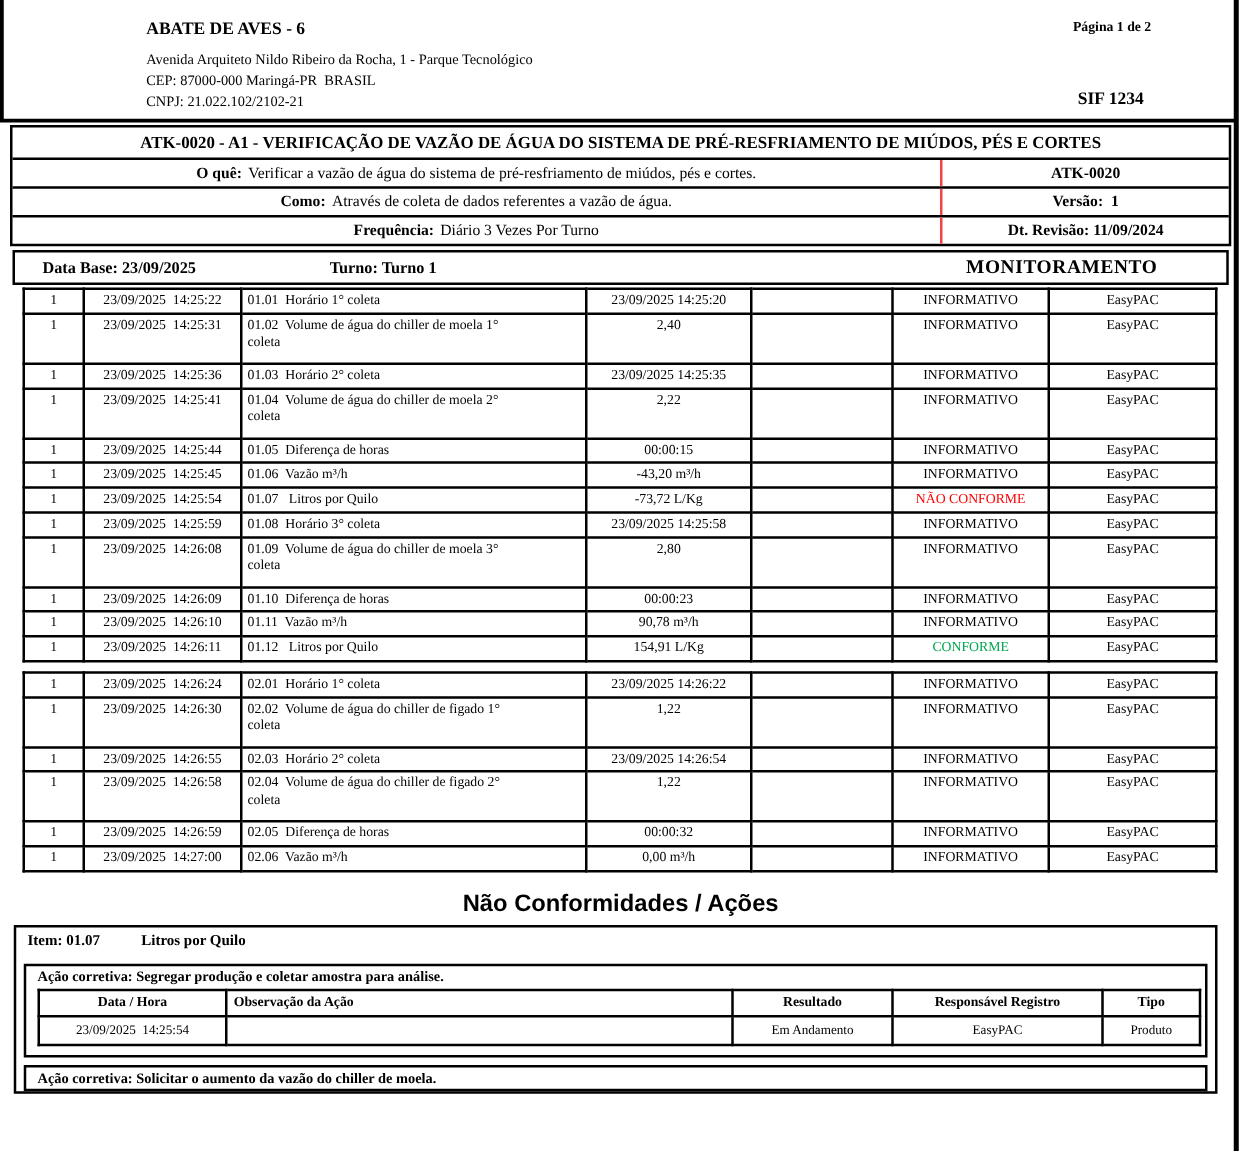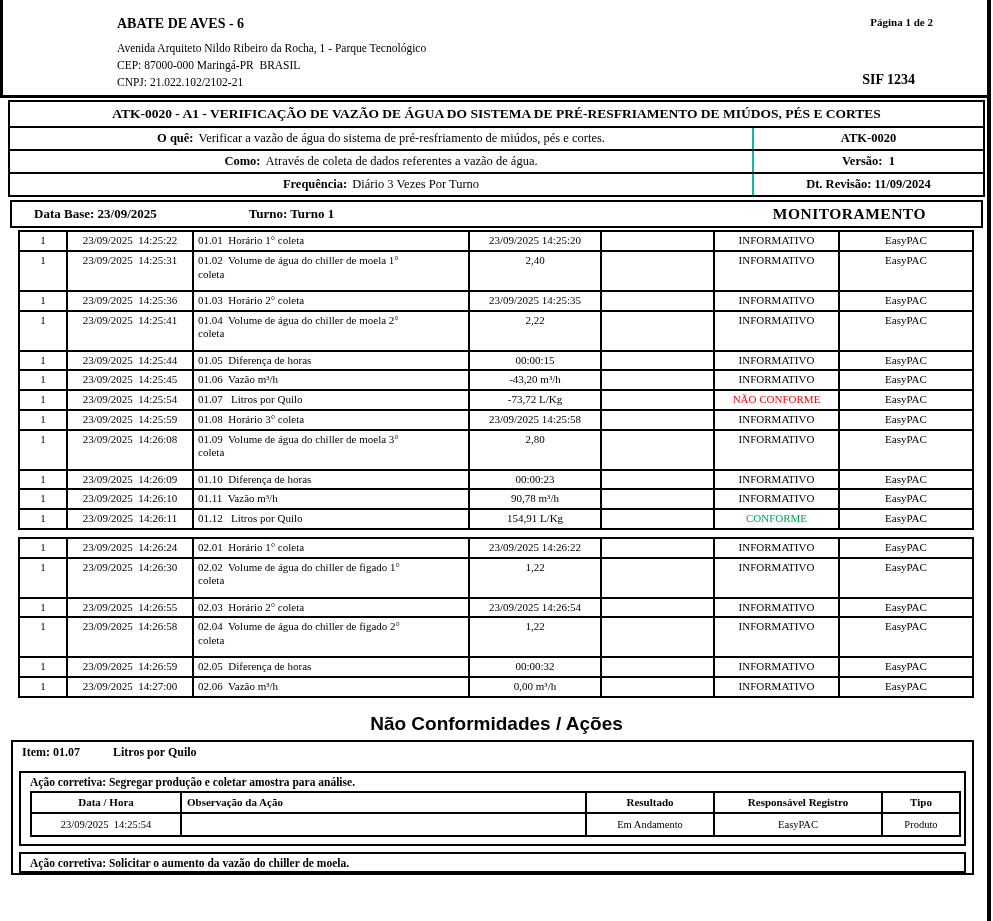--- a/index.html
+++ b/index.html
@@ -8,37 +8,37 @@
   
   .edge-left{position:absolute;left:0;top:0;width:3px;height:96px;background:#000;}
   .edge-right{position:absolute;left:987px;top:0;width:4px;height:921px;background:#000;}
 
   
   .top-header{position:relative;height:95px;}
   .company{position:absolute;left:117px;top:16px;font-size:14px;font-weight:bold;}
   .addr1{position:absolute;left:117px;top:42px;font-size:11.5px;}
   .addr2{position:absolute;left:117px;top:59px;font-size:11.5px;white-space:pre;}
   .addr3{position:absolute;left:117px;top:76px;font-size:11.5px;}
-  .pagenum{position:absolute;right:60px;top:16px;font-size:11px;font-weight:bold;}
+  .pagenum{position:absolute;right:72px;top:16px;font-size:11px;font-weight:bold;}
   .sif{position:absolute;right:78px;top:72px;font-size:14px;font-weight:bold;}
   .top-rule{height:3px;background:#000;margin-right:4px;}
 
   
   .doc-header{margin:2px 8px 0 8px;border:2px solid #000;}
   .doc-title-row{height:24px;display:flex;align-items:center;justify-content:center;
                  font-size:13.5px;font-weight:bold;text-align:center;}
   .info-row{display:flex;border-top:2px solid #000;height:21px;}
   .info-main{flex:1 1 auto;display:flex;align-items:center;justify-content:center;font-size:12.5px;}
   .info-main b{margin-right:5px;}
-  .info-right{width:229px;border-left:2px solid #14b8a6;display:flex;align-items:center;
+  .info-right{width:229px;border-left:2px solid #ef4444;display:flex;align-items:center;
               justify-content:center;font-size:12.5px;font-weight:bold;white-space:pre;}
 
   
   .mon-box{margin:3px 10px 0 10px;border:2px solid #000;}
-  .mon-bar{height:24px;display:flex;align-items:center;font-size:13px;font-weight:bold;}
+  .mon-bar{height:24px;display:flex;align-items:center;font-size:13px;font-weight:bold;gap:15px;}
   .mon-bar .db{margin-left:22px;white-space:pre;}
   .mon-bar .turno{margin-left:92px;white-space:pre;}
   .mon-bar .montitle{margin-left:auto;margin-right:55px;font-size:15.5px;letter-spacing:.5px;}
   table{border-collapse:collapse;}
   .head-table{margin:0 6px 2px 6px;width:955px;table-layout:fixed;}
   .head-table th{border:2px solid #000;font-size:11.5px;font-weight:bold;height:18px;
                  padding:1px 3px;text-align:center;}
   .head-table th.c-item{text-align:left;padding-left:4px;}
 
   

